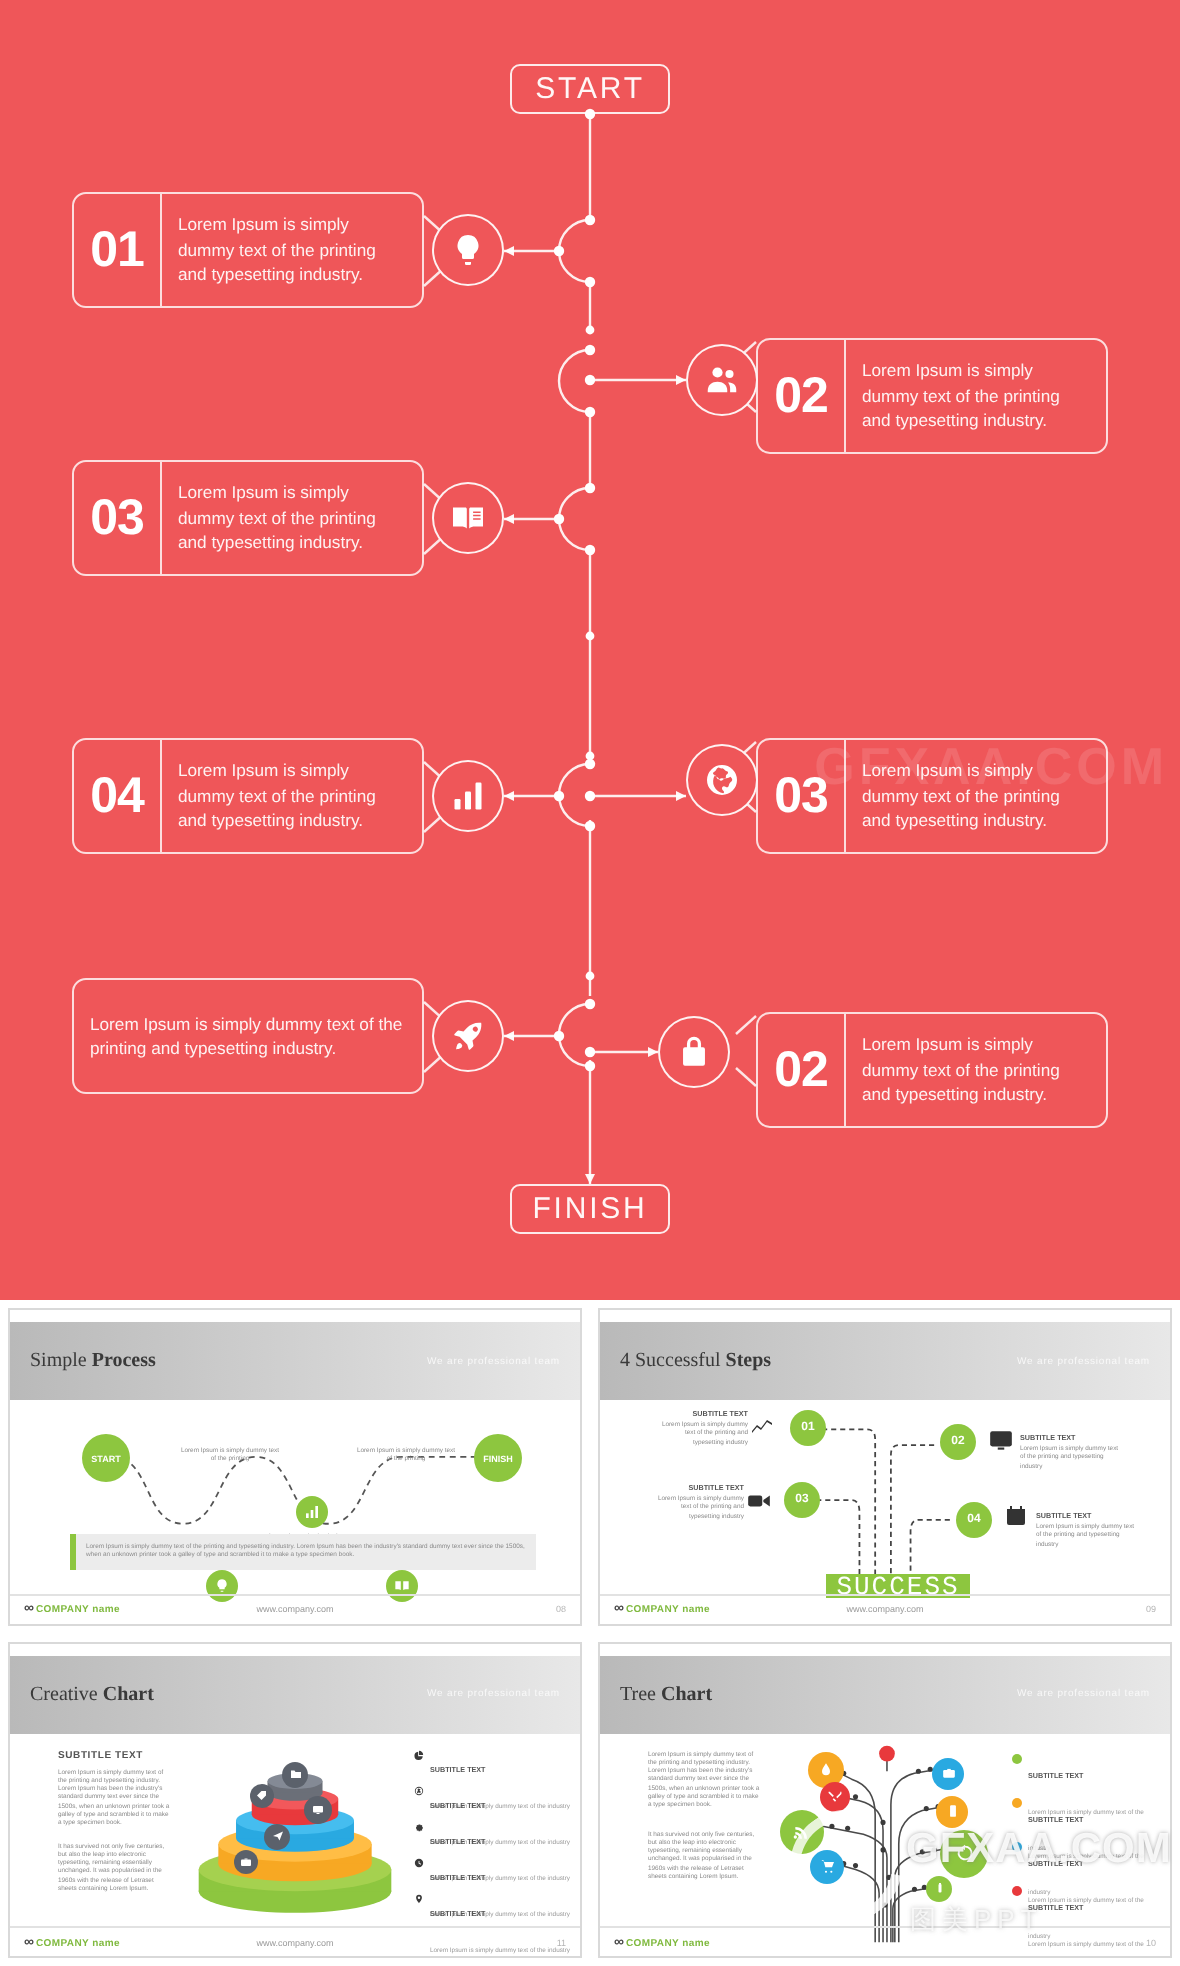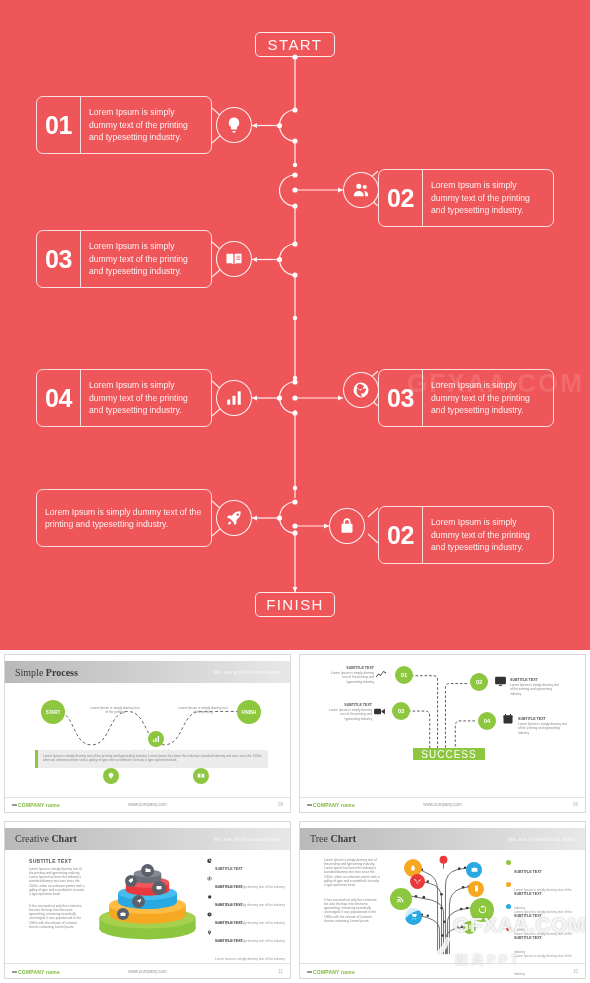--- a/index.html
+++ b/index.html
@@ -119,21 +119,21 @@
   }
   .slide {
     position: relative;
     background: #ffffff;
     border: 1px solid #d9d9d9;
     margin: 4px;
     overflow: hidden;
   }
   .slide-topstrip { height: 6px; background: #ffffff; }
   .slide-head {
-    height: 22px;
+    height: 39px;
     background: linear-gradient(to right, #b9b9b9 0%, #cecece 45%, #e8e8e8 100%);
     display: flex; align-items: center; justify-content: space-between;
     padding: 0 10px;
   }
   .slide-title {
     font-family: "Liberation Serif", serif;
     font-size: 10px;
     color: #3a3a3a;
     white-space: nowrap;
   }
@@ -163,23 +163,23 @@
   .gcircle {
     position: absolute; border-radius: 50%;
     background: #8dc63f; color: #fff;
     display:flex; align-items:center; justify-content:center;
     font-size: 6px; font-weight: bold;
   }
   .tiny-text { position: absolute; font-size: 3.2px; line-height: 1.35; color:#8a8a8a; }
   .tiny-head { font-size: 3.6px; font-weight: bold; color:#555; }
   .success-bar {
     position:absolute; background:#8dc63f; color:#fff;
-    font-size:10px; letter-spacing:1px;
+    font-size:13px; letter-spacing:1px;
     display:flex; align-items:center; justify-content:center;
-    font-family:Liberation Sans, sans-serif;
+    font-family:Liberation Mono, monospace;
   }
   .quote-box {
     position:absolute; background:#ececec; border-left:3px solid #8dc63f;
     font-size:3.2px; line-height:1.4; color:#8a8a8a; padding:4px 5px;
   }
   .legend-row { position:absolute; display:flex; gap:3px; }
   .legend-dot { width:5px; height:5px; border-radius:50%; flex:0 0 5px; margin-top:1px;}
   .legend-txt .lt-h { font-size:3.6px; font-weight:bold; color:#555; }
   .legend-txt .lt-b { font-size:3.2px; color:#999; line-height:1.3; }
 
@@ -420,20 +420,26 @@
     </div>
     <div class="slide-foot">
       <span class="foot-logo"><span class="mark">∞</span><span>COMPANY name</span></span>
       <span class="foot-url">www.company.com</span>
       <span class="foot-page">08</span>
     </div>
   </div>
 
   <div class="slide">
     <div class="slide-topstrip"></div>
+    <div class="slide-head">
+      <div class="slide-title">
+        <span>4 Successful </span><b>Steps</b>
+      </div>
+      <div class="slide-tagline">We are professional team</div>
+    </div>
     <div class="slide-canvas">
       <svg viewBox="0 0 290 110" style="position:absolute;left:0;top:0;width:100%;height:100%;">
         <g fill="none" stroke="#444" stroke-width="0.9" stroke-dasharray="2.6 2">
           <path d="M113 14 H 136 Q 140 14 140 19 V 88"></path>
           <path d="M170 22 H 152 Q 148 22 148 27 V 88"></path>
           <path d="M110 50 H 128 Q 132 50 132 56 V 88"></path>
           <path d="M178 60 H 162 Q 158 60 158 66 V 88"></path>
         </g>
       </svg>
       <div class="gcircle" style="left:95px;top:5px;width:18px;height:18px;">01</div>

